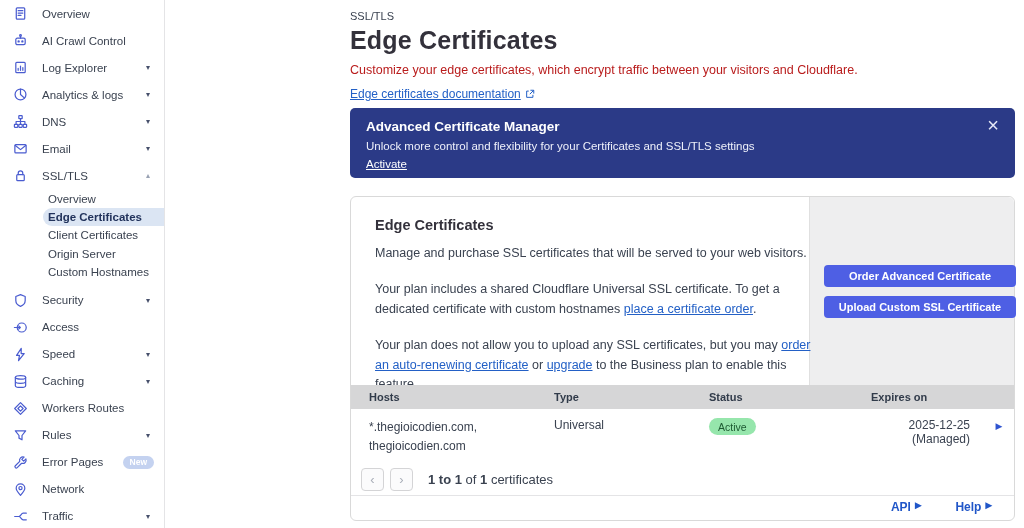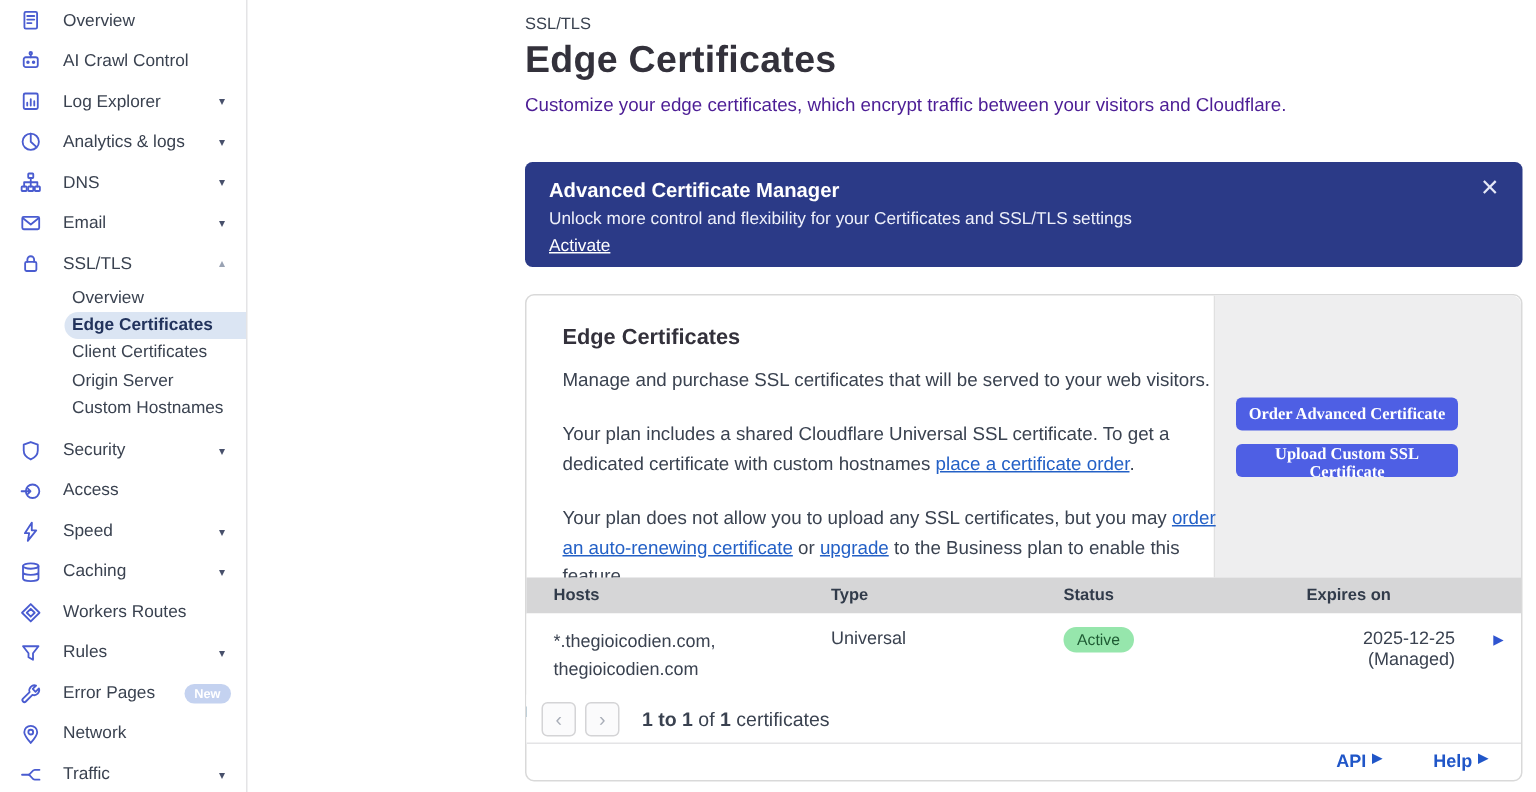--- a/index.html
+++ b/index.html
@@ -19,40 +19,40 @@
     padding:2px 7px;border-radius:8px;line-height:1.1;}
   .sub-list{margin:1px 0 6px;}
   .sub-item{display:flex;align-items:center;height:18.2px;padding-left:48px;font-size:11.5px;color:#3a4250;cursor:pointer;}
   .sub-item.selected{font-weight:700;color:#22335c;background:var(--selected-pill-bg,#dbe5f3);
     border-radius:10px 0 0 10px;margin-left:43px;padding-left:5px;}
 
   
   .page-header{position:absolute;left:350px;top:10px;width:665px;}
   .eyebrow{font-size:11px;color:#3a4250;}
   .page-title{font-size:25px;font-weight:700;color:#33313b;margin-top:4px;letter-spacing:.2px;}
-  .page-desc{font-size:12.5px;color:#4c1d95;margin-top:8px;}
+  .page-desc{font-size:12.5px;color:#b91c1c;margin-top:8px;}
   .doc-link{display:inline-flex;align-items:center;gap:4px;margin-top:10px;font-size:12px;
     color:var(--link-blue,#2360c6);text-decoration:underline;cursor:pointer;}
   .ext-icon{display:inline-flex;}
 
   
   .banner{position:absolute;left:350px;top:108px;width:665px;height:70px;box-sizing:border-box;
     background:var(--banner-bg,#2b3a87);border-radius:5px;color:#fff;padding:11px 16px;}
   .banner-title{font-size:13.5px;font-weight:700;}
   .banner-sub{font-size:11.5px;margin-top:6px;color:#eef0fa;}
   .banner-action{display:inline-block;font-size:11.5px;margin-top:6px;text-decoration:underline;cursor:pointer;color:#fff;}
   .banner-close{position:absolute;right:16px;top:7px;font-size:20px;color:#e6e9f7;cursor:pointer;font-weight:300;line-height:1;}
 
   
   .card{position:absolute;left:350px;top:196px;width:665px;height:325px;box-sizing:border-box;
     border:1px solid #d9d9d9;border-radius:6px;background:#fff;}
   .card-gray{position:absolute;top:0;right:0;width:204px;height:188px;background:#eeeeef;
     border-left:1px solid #e0e0e0;border-top-right-radius:6px;}
-  .btn{position:absolute;left:14px;width:148px;height:22px;background:var(--accent-blue,#4e5fe4);
-    color:#fff;border:none;border-radius:4px;font-size:11px;font-weight:600;font-family:Liberation Serif, serif;cursor:pointer;}
+  .btn{position:absolute;left:14px;width:192px;height:22px;background:var(--accent-blue,#4e5fe4);
+    color:#fff;border:none;border-radius:4px;font-size:11px;font-weight:600;font-family:Liberation Sans, sans-serif;cursor:pointer;}
   .btn1{top:68px;}
   .btn2{top:99px;font-weight:700;}
   .card-body{position:absolute;left:24px;top:20px;width:440px;}
   .card-title{font-size:14.5px;font-weight:700;color:#33313b;}
   .card-p{font-size:12.5px;color:#3a4250;line-height:1.55;margin-top:11px;}
   .card-p.space{margin-top:17px;}
   .inline-link{color:var(--link-blue,#2360c6);text-decoration:underline;cursor:pointer;}
 
   
   .table{position:absolute;top:188px;left:0;right:0;}
@@ -252,20 +252,30 @@
         </span>
         <span class="side-label">Traffic</span>
         <span class="side-caret">▾</span>
       </div>
     </nav>
 
   <div class="page-header">
     <div class="eyebrow">SSL/TLS</div>
     <div class="page-title">Edge Certificates</div>
     <div class="page-desc">Customize your edge certificates, which encrypt traffic between your visitors and Cloudflare.</div>
+    <span class="doc-link">
+      <span>Edge certificates documentation</span>
+      <span class="ext-icon">
+        <svg viewBox="0 0 12 12" width="10" height="10" fill="none" stroke="currentColor" stroke-width="1.2">
+          <path d="M4.5 2.5H2v7.5h7.5V7"></path>
+            <path d="M6.5 1.5h4v4"></path>
+            <path d="M10.3 1.7L5.8 6.2"></path>
+        </svg>
+      </span>
+    </span>
   </div>
 
   <div class="banner">
     <div class="banner-title">Advanced Certificate Manager</div>
     <div class="banner-sub">Unlock more control and flexibility for your Certificates and SSL/TLS settings</div>
     <span class="banner-action">Activate</span>
     <span class="banner-close">×</span>
   </div>
 
   <div class="card">

